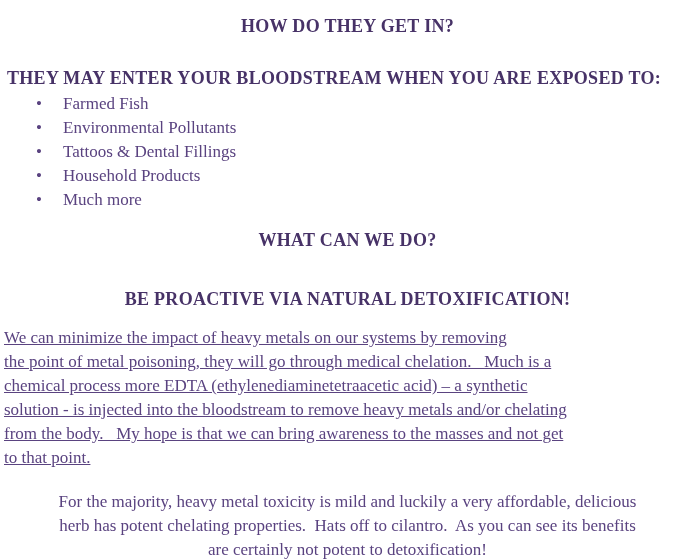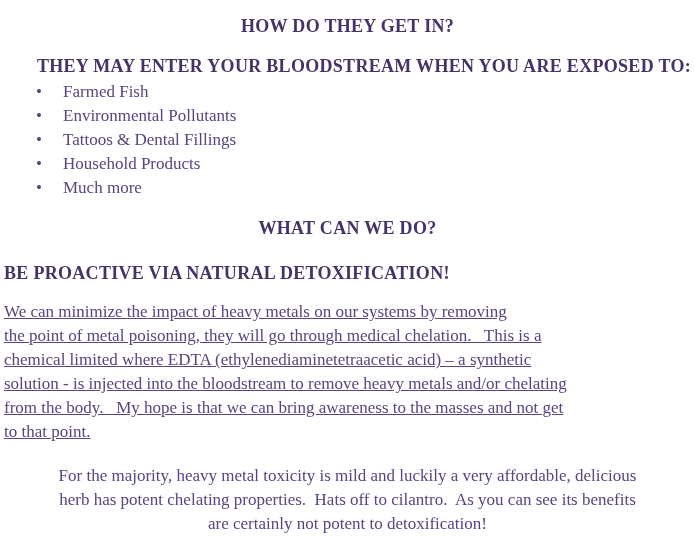--- a/index.html
+++ b/index.html
@@ -14,23 +14,23 @@
 
   h1, h2, h3, h4 {
     margin: 0;
     font-size: 18px;
     line-height: 24px;
     font-weight: bold;
     color: #473267;
     letter-spacing: 0.3px;
   }
   h1 { text-align: center; }
-  h2 { margin-top: 16px; padding-left: 3px; text-align: right; }
+  h2 { margin-top: 28px; padding-left: 3px; }
   h3 { margin-top: 16px; text-align: center; }
-  h4 { margin-top: 21px; }
+  h4 { margin-top: 35px; text-align: center; }
 
   .bullets {
     list-style: none;
     margin: 2px 0 0 0;
     padding: 0;
   }
   .bullets li {
     display: flex;
     align-items: baseline;
     line-height: 24px;
@@ -87,22 +87,22 @@
       <span>Much more</span>
     </li>
   </ul>
 
   <h3>WHAT CAN WE DO?</h3>
 
   <h4>BE PROACTIVE VIA NATURAL DETOXIFICATION!</h4>
 
   <div class="para para-chelation">
     <div class="line">We can minimize the impact of heavy metals on our systems by removing</div>
-    <div class="line">the point of metal poisoning, they will go through medical chelation.   This is a</div>
-    <div class="line">chemical limited where EDTA (ethylenediaminetetraacetic acid) – a synthetic</div>
+    <div class="line">the point of metal poisoning, they will go through medical chelation.   Much is a</div>
+    <div class="line">chemical process more EDTA (ethylenediaminetetraacetic acid) – a synthetic</div>
     <div class="line">solution - is injected into the bloodstream to remove heavy metals and/or chelating</div>
     <div class="line">from the body.   My hope is that we can bring awareness to the masses and not get</div>
     <div class="line">to that point.</div>
   </div>
 
   <div class="para para-cilantro">
     <div class="line">For the majority, heavy metal toxicity is mild and luckily a very affordable, delicious</div>
     <div class="line">herb has potent chelating properties.  Hats off to cilantro.  As you can see its benefits</div>
     <div class="line">are certainly not potent to detoxification!</div>
   </div>

